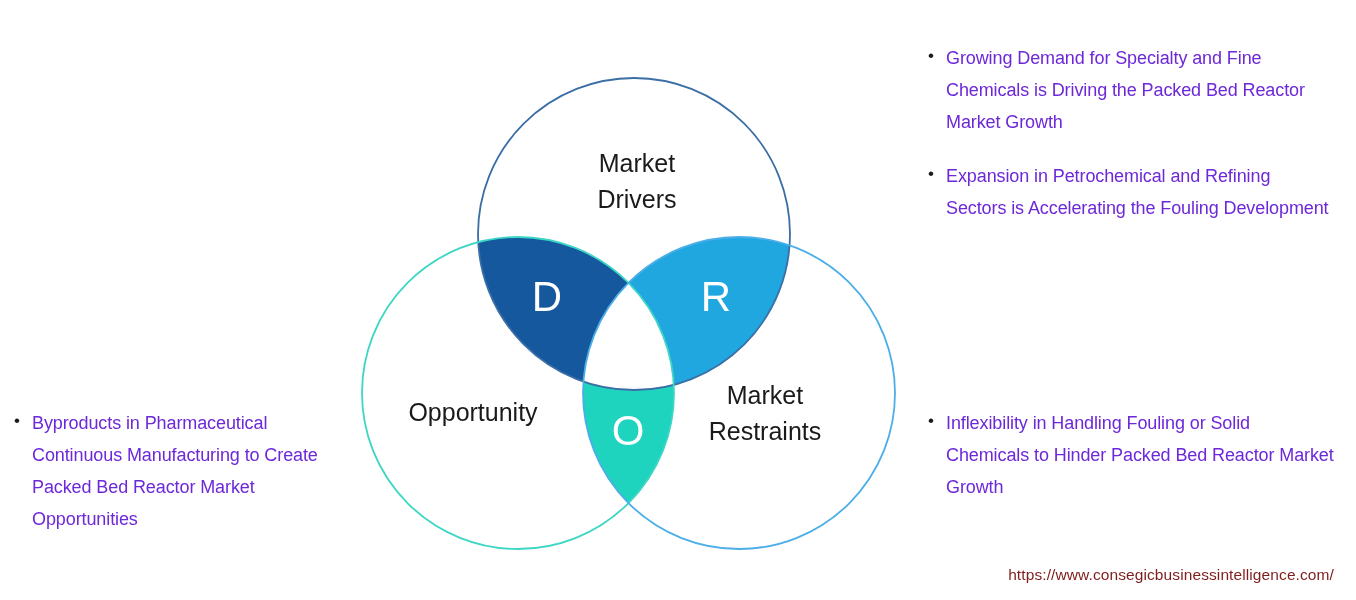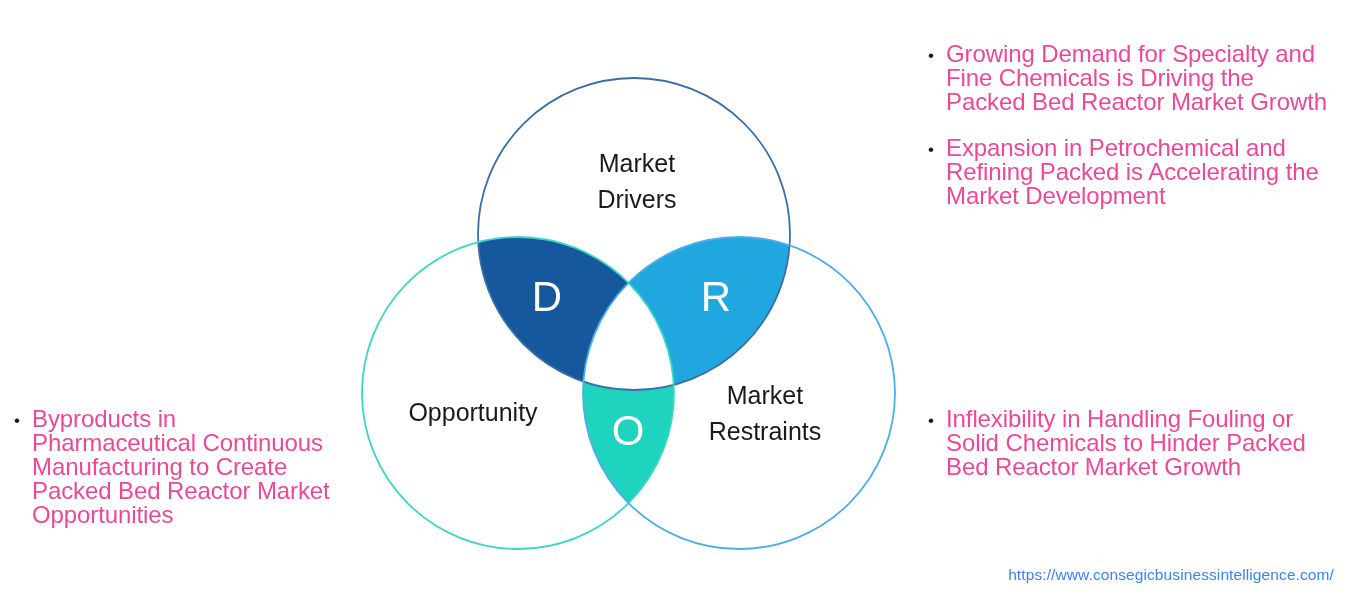--- a/index.html
+++ b/index.html
@@ -58,23 +58,23 @@
   .bullet-item:last-child { margin-bottom: 0; }
   .bullet-dot {
     flex: 0 0 auto;
     width: 18px;
     font-size: 17px;
     line-height: 27px;
     color: #1a1a1a;
     text-align: left;
   }
   .bullet-text {
-    font-size: 24px;
-    line-height: 24px;
-    color: #ec4899;
+    font-size: 18px;
+    line-height: 32px;
+    color: #6d28d9;
     letter-spacing: -0.1px;
   }
 
   #bullets-right-top {
     left: 928px;
     top: 42px;
     width: 406px;
   }
   #bullets-right-bottom {
     left: 928px;
@@ -86,21 +86,21 @@
     top: 407px;
     width: 330px;
   }
 
   
   #footer-url {
     position: absolute;
     right: 22px;
     bottom: 16px;
     font-size: 15.5px;
-    color: #3b82f6;
+    color: #7f1d1d;
     letter-spacing: 0.1px;
     white-space: nowrap;
   }
 </style>
 </head>
 <body>
 
 <div id="stage">
 
   <div class="venn-wrap">
@@ -169,21 +169,21 @@
     </svg>
   </div>
 
   <div class="bullets" id="bullets-right-top">
     <div class="bullet-item">
       <span class="bullet-dot">•</span>
       <span class="bullet-text">Growing Demand for Specialty and Fine Chemicals is Driving the Packed Bed Reactor Market Growth</span>
     </div>
     <div class="bullet-item">
       <span class="bullet-dot">•</span>
-      <span class="bullet-text">Expansion in Petrochemical and Refining Packed is Accelerating the Market Development</span>
+      <span class="bullet-text">Expansion in Petrochemical and Refining Sectors is Accelerating the Fouling Development</span>
     </div>
   </div>
 
   <div class="bullets" id="bullets-right-bottom">
     <div class="bullet-item">
       <span class="bullet-dot">•</span>
       <span class="bullet-text">Inflexibility in Handling Fouling or Solid Chemicals to Hinder Packed Bed Reactor Market Growth</span>
     </div>
   </div>
 

